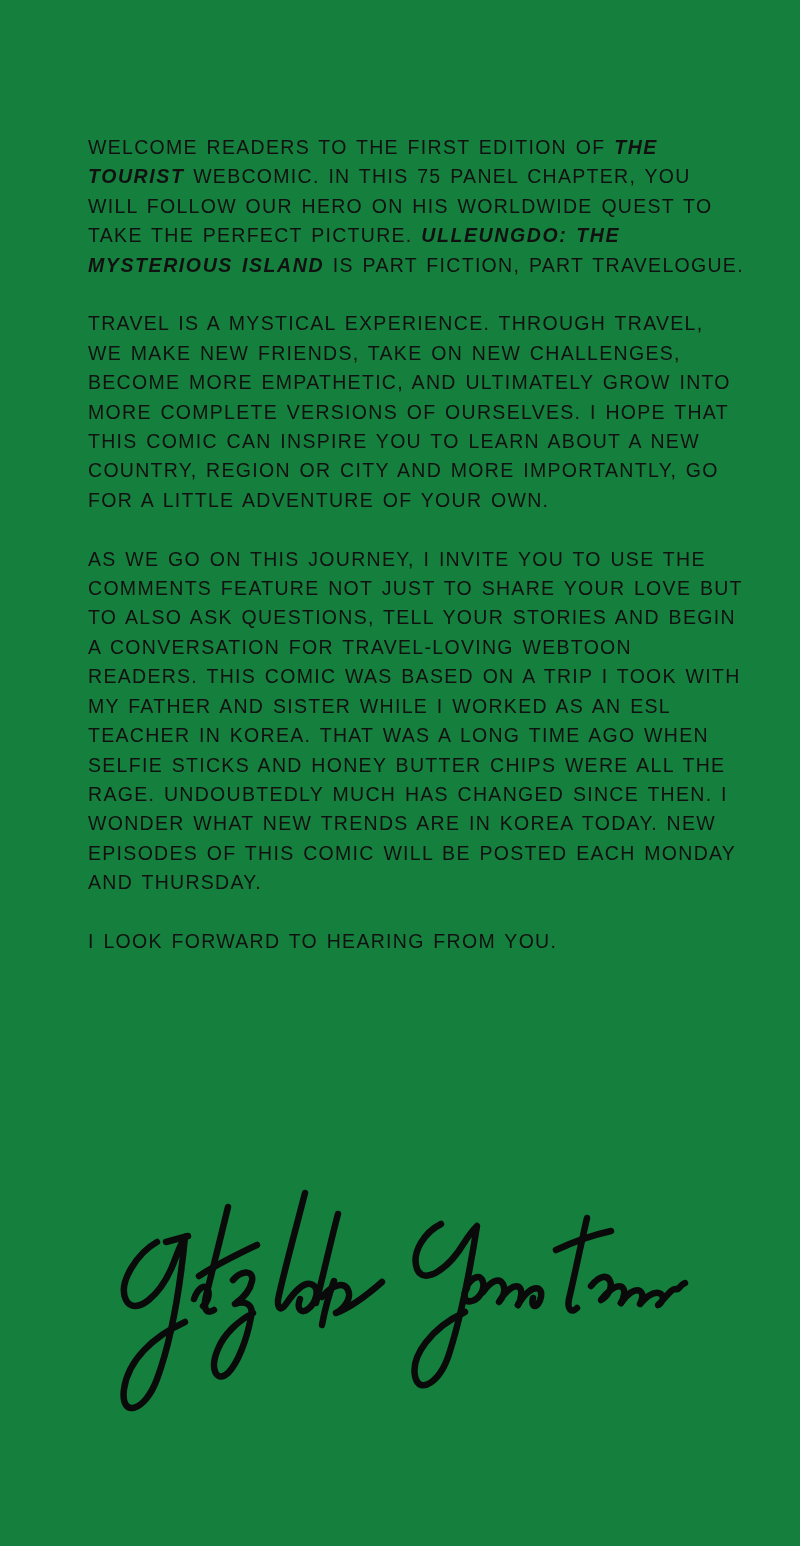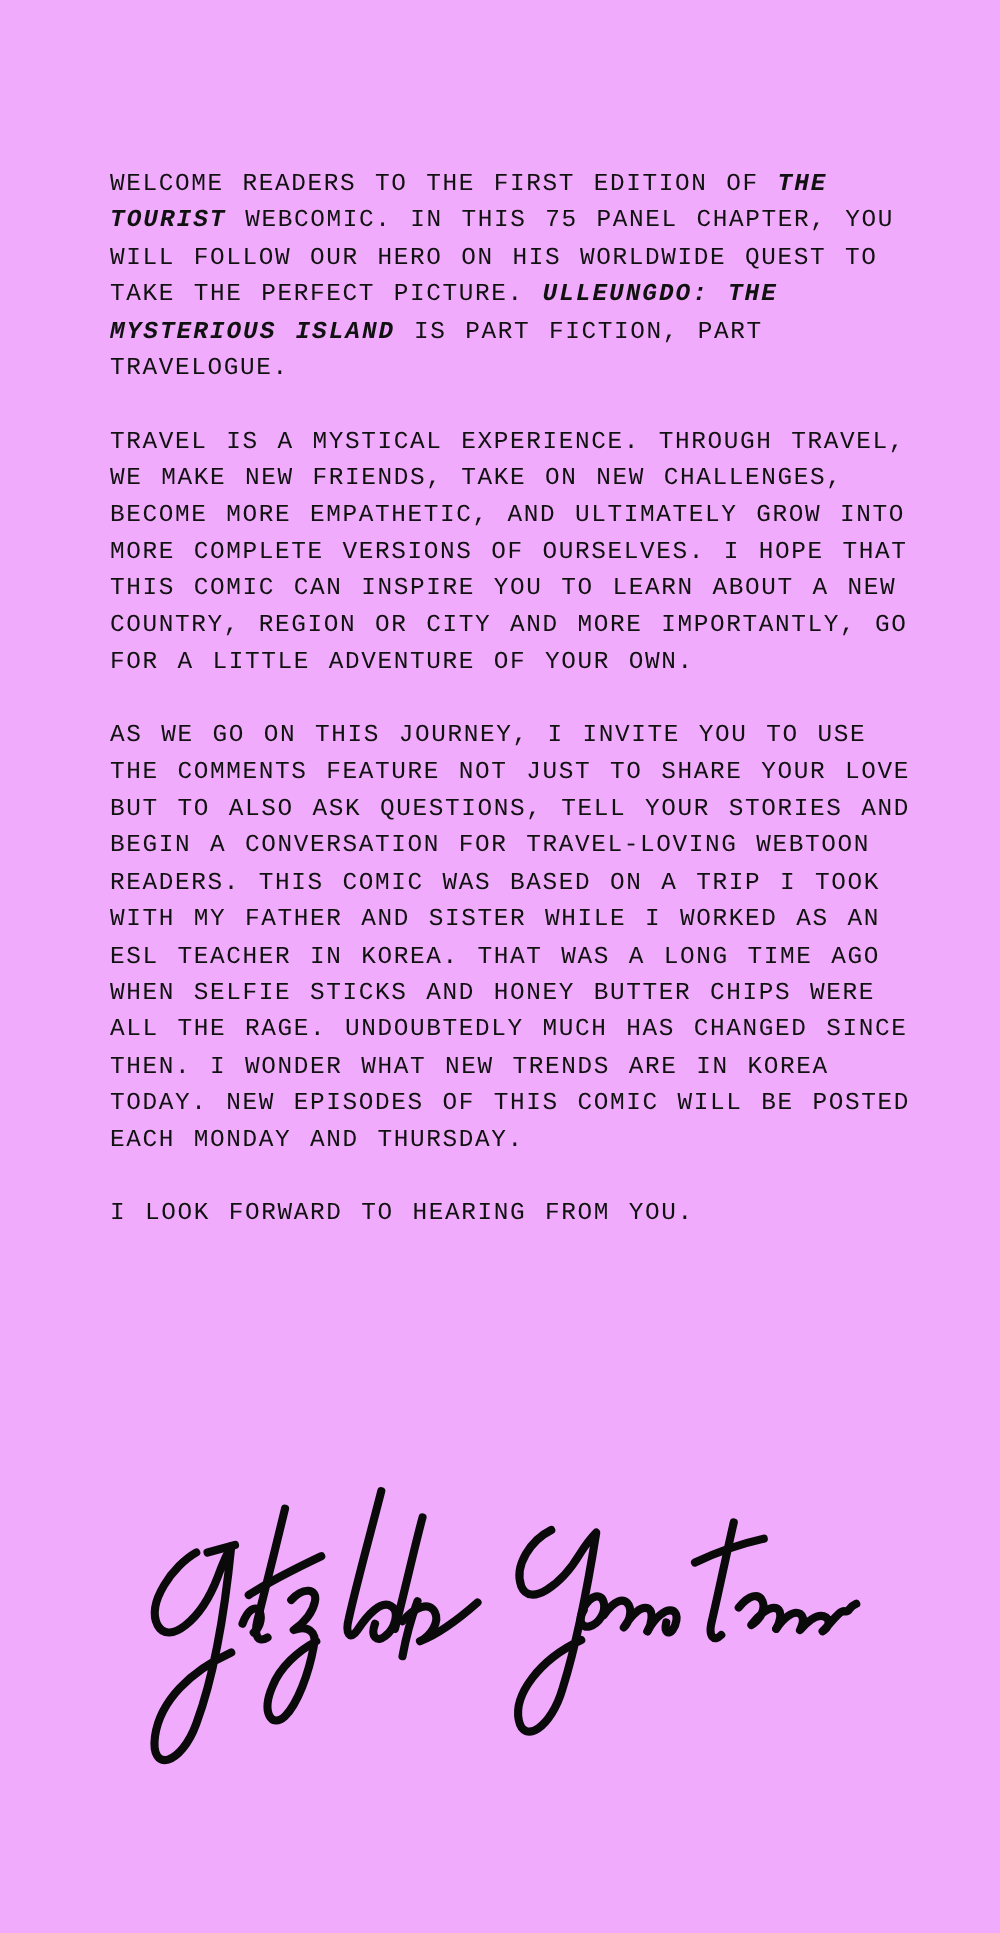--- a/index.html
+++ b/index.html
@@ -1,22 +1,22 @@
 <!DOCTYPE html>
 <html><head>
 <meta charset="utf-8">
 <style>
   html, body { margin: 0; padding: 0; background: #ffffff; }
   .page {
     position: relative;
     width: 800px;
     height: 1546px;
-    background: #f0abfc;
+    background: #15803d;
     overflow: hidden;
-    font-family: Liberation Mono, monospace;
+    font-family: Liberation Sans, sans-serif;
   }
   .letter {
     position: absolute;
     left: 88px;
     top: 133px;
     width: 656px;
     color: #111111;
     font-size: 19.5px;
     line-height: 29.4px;
     letter-spacing: 1.3px;

